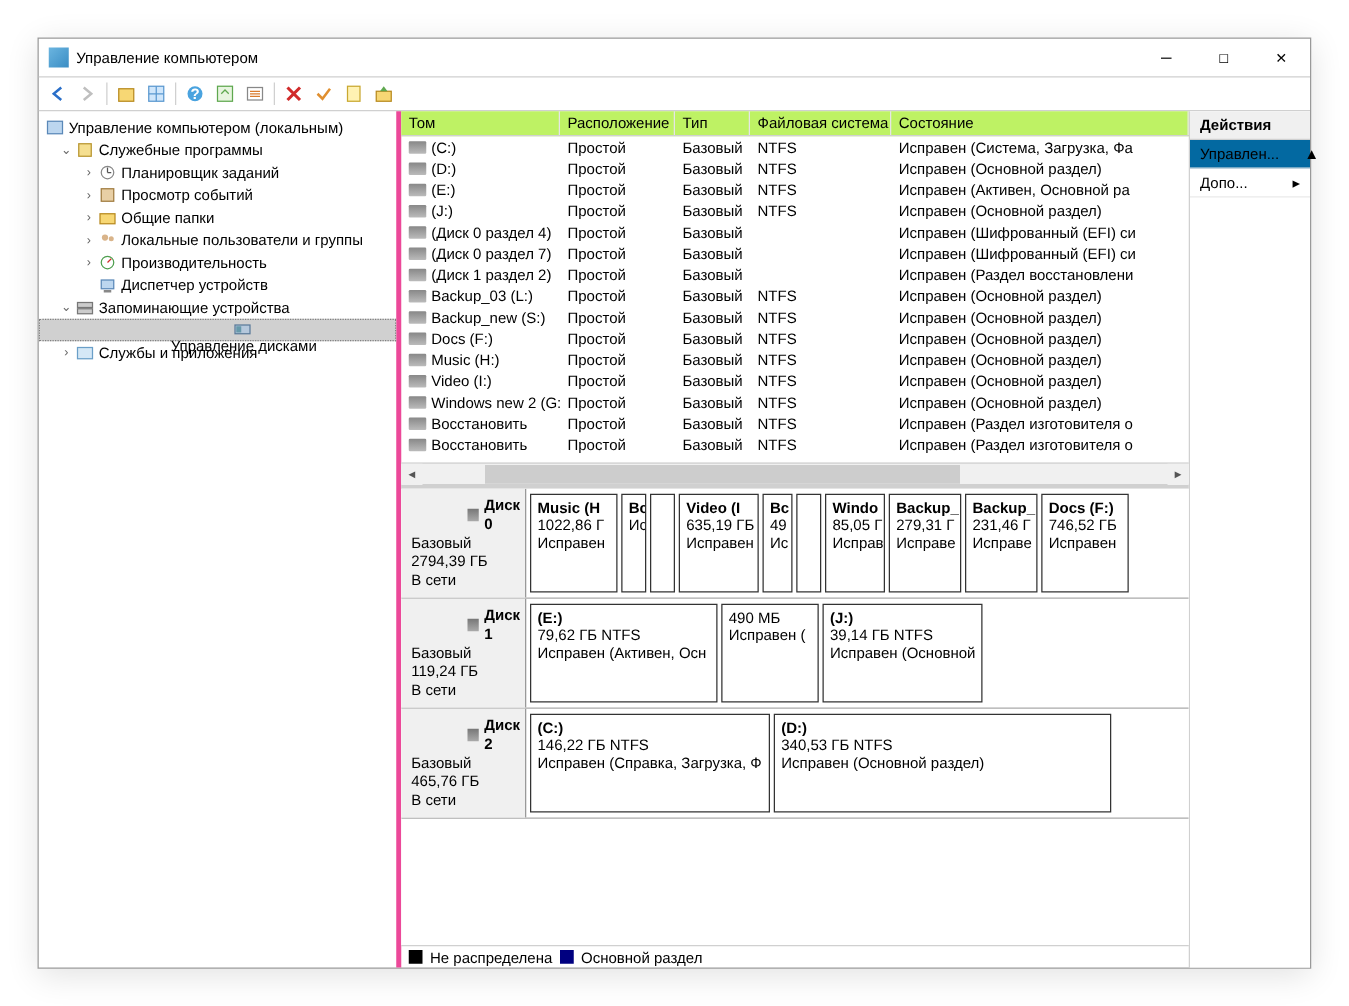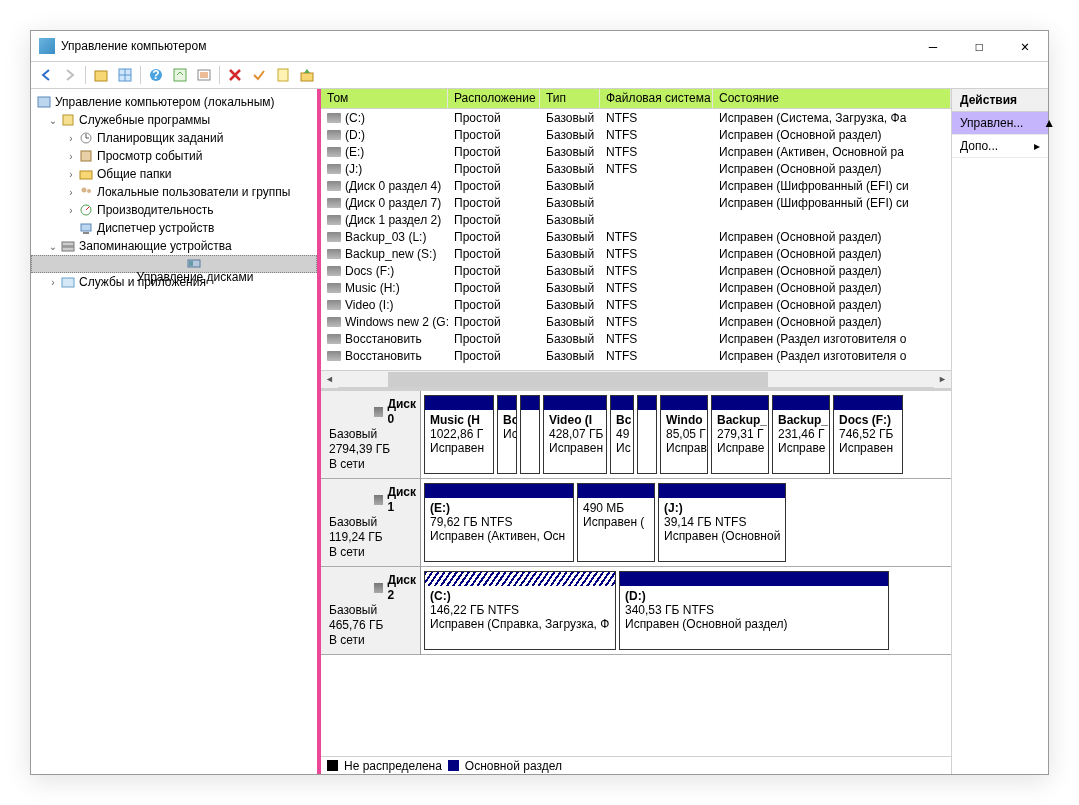--- a/index.html
+++ b/index.html
@@ -32,32 +32,32 @@
 .vol-scroll { height: 17px; background: #f0f0f0; border-top: 1px solid #d0d0d0; display: flex; align-items: center; }
 .vol-scroll-track { flex: 1; position: relative; height: 17px; }
 .vol-scroll-thumb { position: absolute; left: 50px; width: 380px; height: 15px; top: 1px; background: #cdcdcd; }
 .vol-scroll-btn { width: 17px; height: 17px; background: #f0f0f0; display: flex; align-items: center; justify-content: center; font-size: 9px; color: #555; }
 .disks { flex: 1; overflow: auto; background: #fff; }
 .disk-row { display: flex; border-bottom: 1px solid #aaa; min-height: 88px; }
 .disk-info { width: 100px; padding: 6px 4px 6px 8px; background: #f0f0f0; border-right: 1px solid #999; font-size: 11px; line-height: 15px; }
 .disk-info .di-title { font-weight: bold; display: flex; align-items: center; gap: 4px; margin-left: 45px; }
 .disk-icon { width: 14px; height: 10px; background: linear-gradient(#777,#aaa); }
 .disk-parts { flex: 1; display: flex; padding: 4px 3px; gap: 3px; overflow: hidden; }
-.part { border: 1px solid #333; display: flex; flex-direction: column; min-width: 0; overflow: hidden; }
+.part { border: 1px solid #333; display: flex; flex-direction: row; min-width: 0; overflow: hidden; }
 .part-header { height: 14px; }
 .ph-blue { background: #000080; }
 .ph-hatch { background: repeating-linear-gradient(125deg, #000080, #000080 2px, #fff 2px, #fff 5px); }
 .part-body { flex: 1; padding: 3px 5px; font-size: 11px; line-height: 14px; white-space: nowrap; overflow: hidden; }
 .part-body .pn { font-weight: bold; }
 .legend { height: 18px; border-top: 1px solid #d0d0d0; display: flex; align-items: center; padding: 0 6px; gap: 6px; font-size: 11px; }
 .leg-sq { width: 11px; height: 11px; }
 .right { width: 96px; background: #fff; }
 .rh { background: #f0f0f0; border-bottom: 1px solid #d0d0d0; padding: 4px 8px; font-weight: bold; }
 .ritem { padding: 4px 8px; border-bottom: 1px solid #eaeaea; display: flex; justify-content: space-between; align-items: center; font-size: 11.5px; }
-.ritem.sel { background: #c4b5fd; gap: 20px; }
+.ritem.sel { background: #0369a1; gap: 20px; }
 svg { display: block; }
 </style>
 </head>
 <body>
 
 <div class="window">
   <div class="titlebar">
     <div class="titlebar-icon"></div>
     <div class="titlebar-text">Управление компьютером</div>
     <div class="titlebar-btns">
@@ -294,20 +294,21 @@
               <div class="vol-cell" style="width:92px">Простой</div>
               <div class="vol-cell" style="width:60px">Базовый</div>
               <div class="vol-cell" style="width:113px"></div>
               <div class="vol-cell" style="flex:1">Исправен (Шифрованный (EFI) си</div>
             </div>
             <div class="vol-row">
               <div class="vol-cell" style="width:127px"><span class="vol-icon"></span>(Диск 1 раздел 2)</div>
               <div class="vol-cell" style="width:92px">Простой</div>
               <div class="vol-cell" style="width:60px">Базовый</div>
               <div class="vol-cell" style="width:113px"></div>
+              <div class="vol-cell" style="flex:1">Исправен (Раздел восстановлени</div>
             </div>
             <div class="vol-row">
               <div class="vol-cell" style="width:127px"><span class="vol-icon"></span>Backup_03 (L:)</div>
               <div class="vol-cell" style="width:92px">Простой</div>
               <div class="vol-cell" style="width:60px">Базовый</div>
               <div class="vol-cell" style="width:113px">NTFS</div>
               <div class="vol-cell" style="flex:1">Исправен (Основной раздел)</div>
             </div>
             <div class="vol-row">
               <div class="vol-cell" style="width:127px"><span class="vol-icon"></span>Backup_new (S:)</div>
@@ -398,21 +399,21 @@
                 <div class="part-body">
                   <div class="pn"></div>
                   <div></div>
                   <div></div>
                 </div>
               </div>
               <div class="part" style="width: 64px;">
                 <div class="part-header ph-blue"></div>
                 <div class="part-body">
                   <div class="pn">Video  (I</div>
-                  <div>428,07 ГБ</div>
+                  <div>635,19 ГБ</div>
                   <div>Исправен</div>
                 </div>
               </div>
               <div class="part" style="width: 24px;">
                 <div class="part-header ph-blue"></div>
                 <div class="part-body">
                   <div class="pn">Вс</div>
                   <div>49</div>
                   <div>Ис</div>
                 </div>

